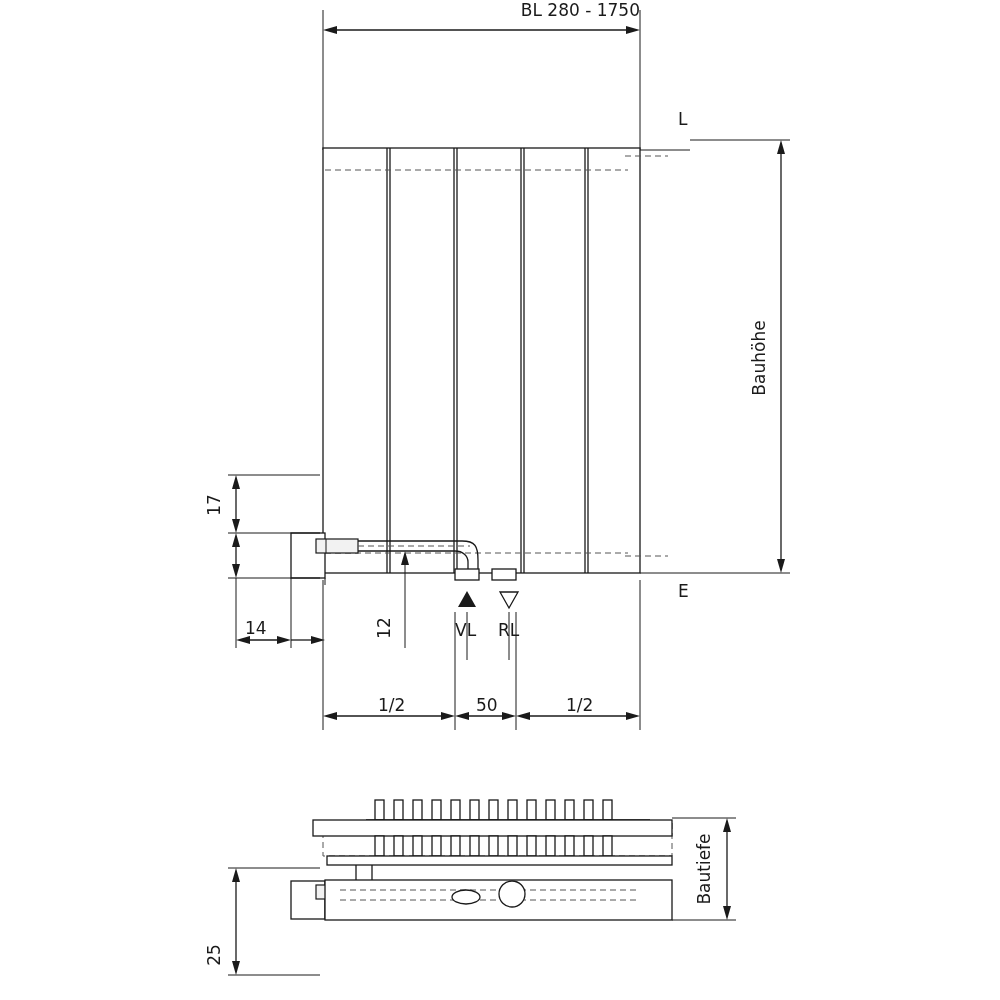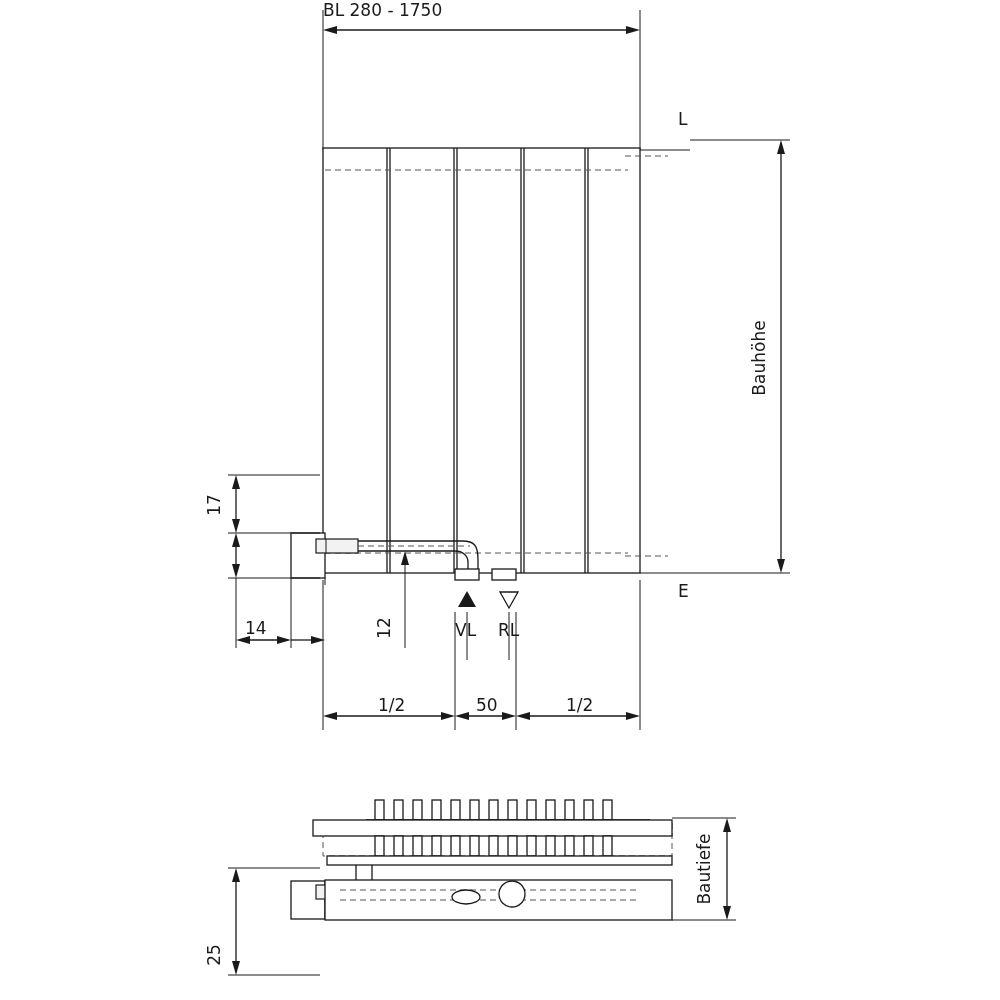--- a/index.html
+++ b/index.html
@@ -272,15 +272,15 @@
       <line class="ln-thin" x1="228" y1="868" x2="320" y2="868"></line>
       <line class="ln-thin" x1="228" y1="975" x2="320" y2="975"></line>
       <line class="ln" x1="236" y1="876" x2="236" y2="967"></line>
       <polygon class="solid" points="236,868 232,882 240,882"></polygon>
       <polygon class="solid" points="236,975 232,961 240,961"></polygon>
       <text class="lbl" x="220" y="955" transform="rotate(-90 220 955)" text-anchor="middle">25</text>
     </g>
 
   </svg>
 
-  <div style="position:absolute; left:323px; top:0px; width:317px; text-align:left; font-size:17px;">BL 280 - 1750</div>
+  <div style="position:absolute; left:323px; top:0px; width:317px; text-align:right; font-size:17px;">BL 280 - 1750</div>
 
 </div>
 
 </body></html>

